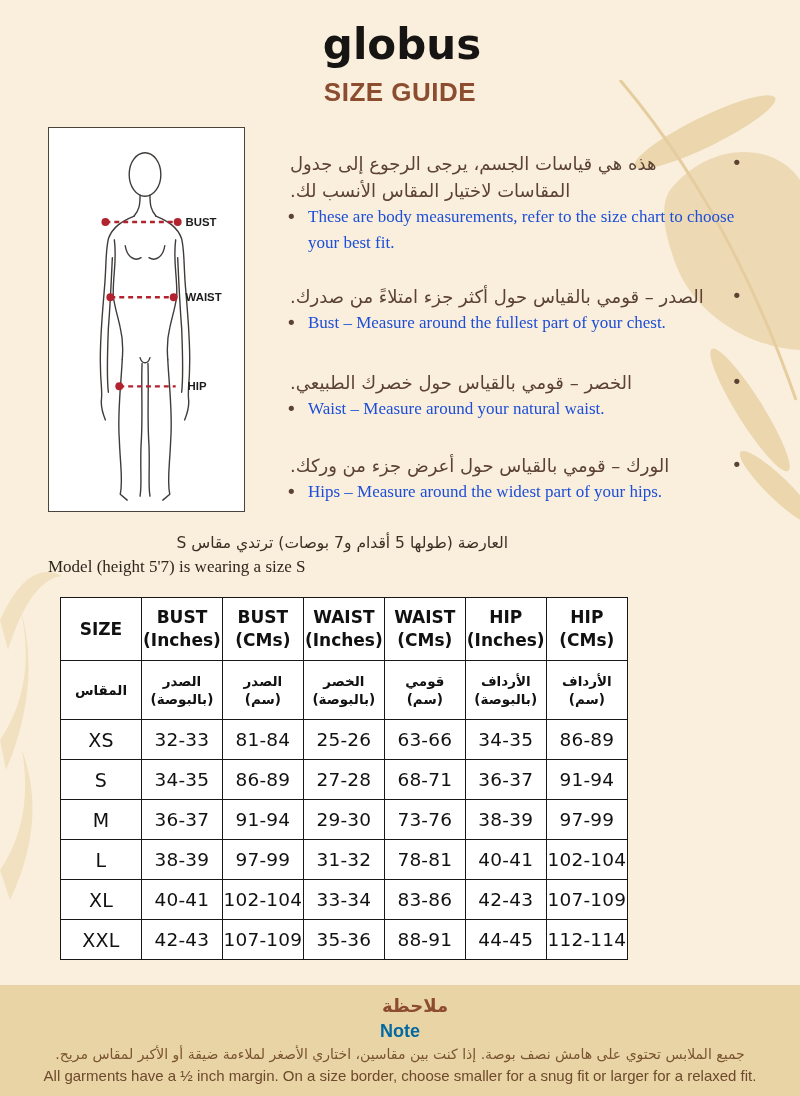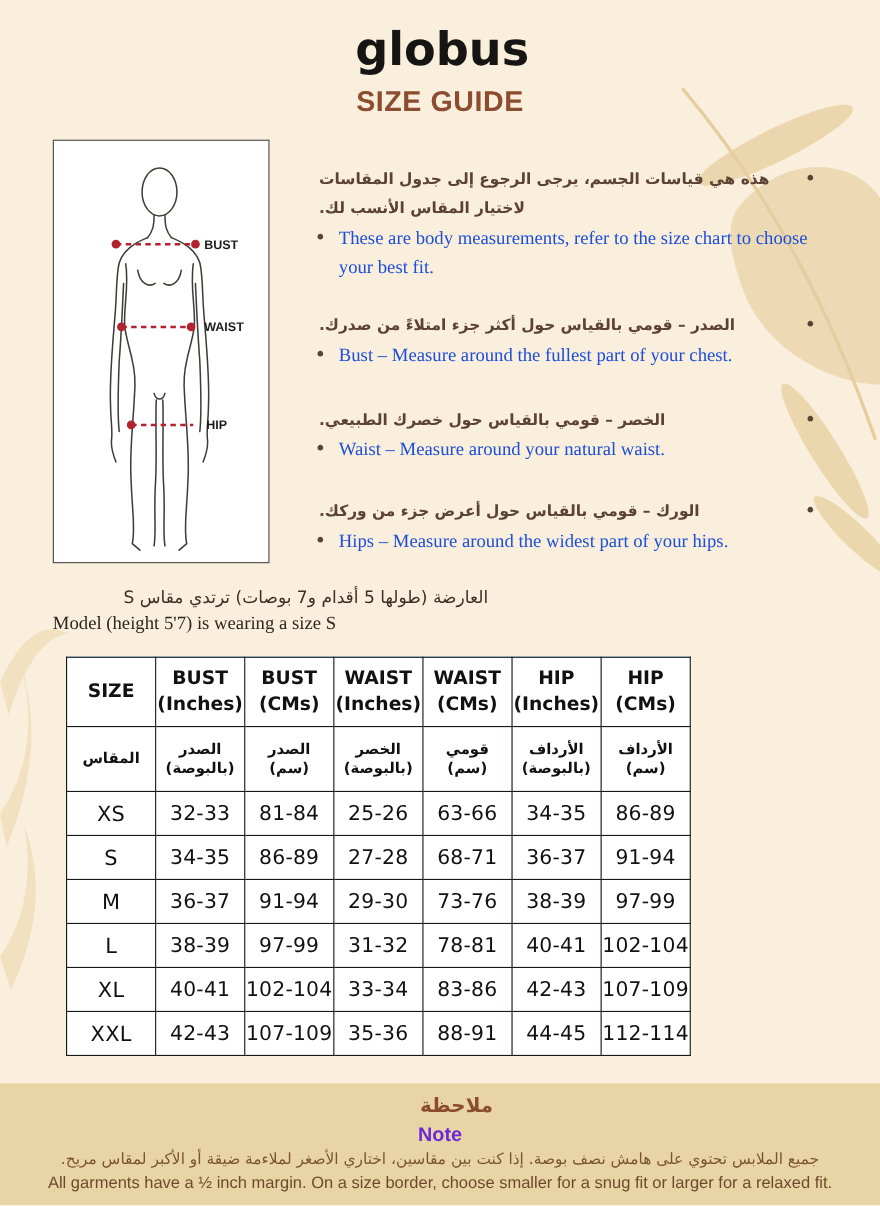--- a/index.html
+++ b/index.html
@@ -29,49 +29,49 @@
   
   .bullets{left:286px;top:0;width:456px;}
   .bullet-group{position:absolute;left:0;width:456px;}
   .bullet{display:flex;align-items:flex-start;}
   .bullet .dot{flex:0 0 22px;color:#5c4233;font-size:18px;line-height:26px;text-align:left;}
   .bullet.ar{direction:rtl;}
   .bullet.ar .dot{text-align:right;}
   .bullet .txt{flex:1;}
   .bullet.ar .txt{
     direction:rtl;text-align:left;padding-left:4px;
-    font-family:"DejaVu Sans",sans-serif;font-size:14px;line-height:27px;color:#5c4233;font-weight:bold;
+    font-family:"DejaVu Sans",sans-serif;font-size:18px;line-height:27px;color:#5c4233;
   }
   .bullet.en .txt{
     font-family:"Liberation Serif","DejaVu Serif",serif;font-size:17px;line-height:26px;color:#1d4ed8;
   }
   
   .model-note{left:48px;top:531px;width:460px;}
-  .model-note .ar-line{direction:rtl;text-align:center;font-size:15.5px;line-height:24px;color:#3c3026;
+  .model-note .ar-line{direction:rtl;text-align:right;font-size:15.5px;line-height:24px;color:#3c3026;
     font-family:"DejaVu Sans",sans-serif;}
   .model-note .en-line{font-family:"Liberation Serif","DejaVu Serif",serif;font-size:17px;line-height:24px;color:#2f261e;}
   
   table.size-table{
     left:60px;top:597px;width:568px;position:absolute;
     border-collapse:collapse;table-layout:fixed;background:#7dd3fc;
   }
   table.size-table th,table.size-table td{
     border:1.6px solid #181818;text-align:center;vertical-align:middle;
     padding:0;background:#fff;color:#111;
   }
   tr.row-head-en th{height:62px;font-family:"DejaVu Sans",sans-serif;font-weight:700;font-size:17px;line-height:23px;}
   tr.row-head-en .h2:empty{display:none;}
   tr.row-head-ar th{height:54px;direction:rtl;font-family:"DejaVu Sans",sans-serif;font-weight:700;font-size:13.5px;line-height:18px;padding:2px 3px;}
   tbody td{height:39px;font-family:"DejaVu Sans",sans-serif;font-size:18.5px;letter-spacing:.2px;}
   tbody td.size{font-weight:400;font-size:19px;}
   
   .note-strip{left:0;right:0;top:985px;height:111px;background:#e9d4a6;text-align:center;}
   .note-title-ar{margin-top:8px;font-size:18px;font-weight:700;color:#8c4c30;line-height:26px;direction:rtl;
     font-family:"DejaVu Sans",sans-serif;padding-left:30px;}
-  .note-title-en{font-family:"Liberation Sans",sans-serif;font-size:18px;font-weight:700;color:#6d28d9;line-height:24px;}
+  .note-title-en{font-family:"Liberation Sans",sans-serif;font-size:18px;font-weight:700;color:#0369a1;line-height:24px;}
   .note-body-ar{direction:rtl;font-size:14px;color:#7a5430;line-height:22px;white-space:nowrap;
     font-family:"DejaVu Sans",sans-serif;}
   .note-body-en{font-family:"Liberation Sans",sans-serif;font-size:15px;color:#6d4a2c;line-height:22px;white-space:nowrap;}
   
   .deco{pointer-events:none;}
 </style>
 </head>
 <body>
 
 <div id="page">

